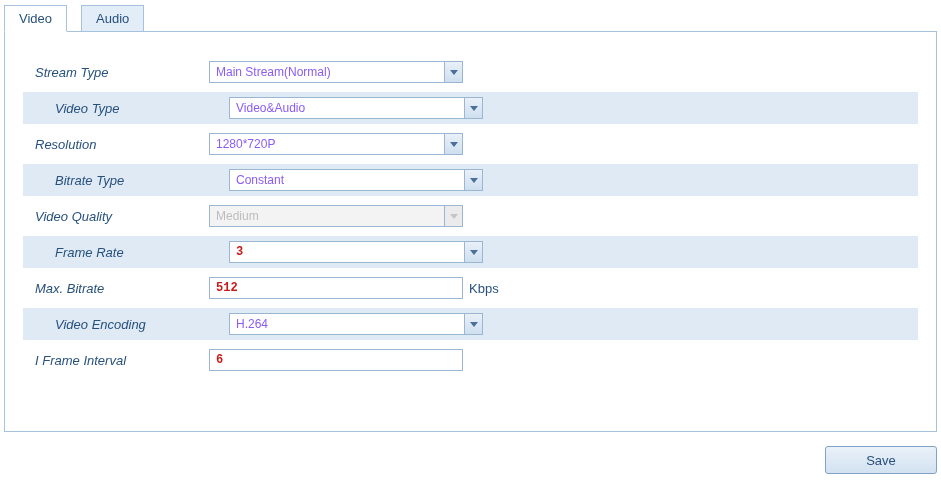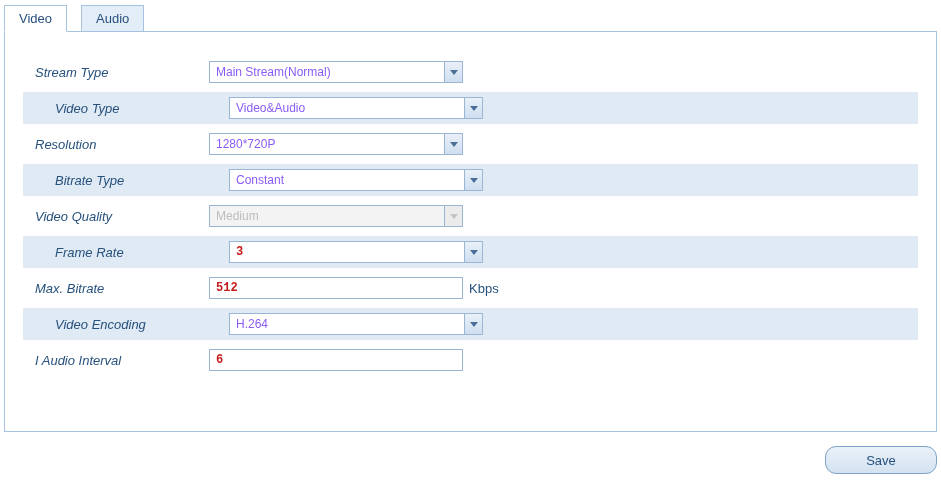--- a/index.html
+++ b/index.html
@@ -126,21 +126,21 @@
   }
   .footer {
     display: flex;
     justify-content: flex-end;
     padding: 14px 0 0 0;
   }
   .save-btn {
     width: 112px;
     height: 28px;
     border: 1px solid #7ea3c8;
-    border-radius: 11px;
+    border-radius: 3px;
     background: linear-gradient(#eaf1f9, #d3e2f1);
     color: #27517d;
     font-size: 13px;
     cursor: pointer;
   }
 </style>
 </head>
 <body>
 
 <div class="container">
@@ -240,21 +240,21 @@
         <div class="select">
           <div class="select-value">H.264</div>
           <div class="select-btn">
               <div class="chev"></div>
             </div>
         </div>
       </div>
     </div>
 
     <div class="row">
-      <div class="row-label">I Audio Interval</div>
+      <div class="row-label">I Frame Interval</div>
       <div class="row-control">
         <div class="textfield">
           <input type="text" value="6" style="">
         </div>
       </div>
     </div>
 
   </div>
 
   <div class="footer">

